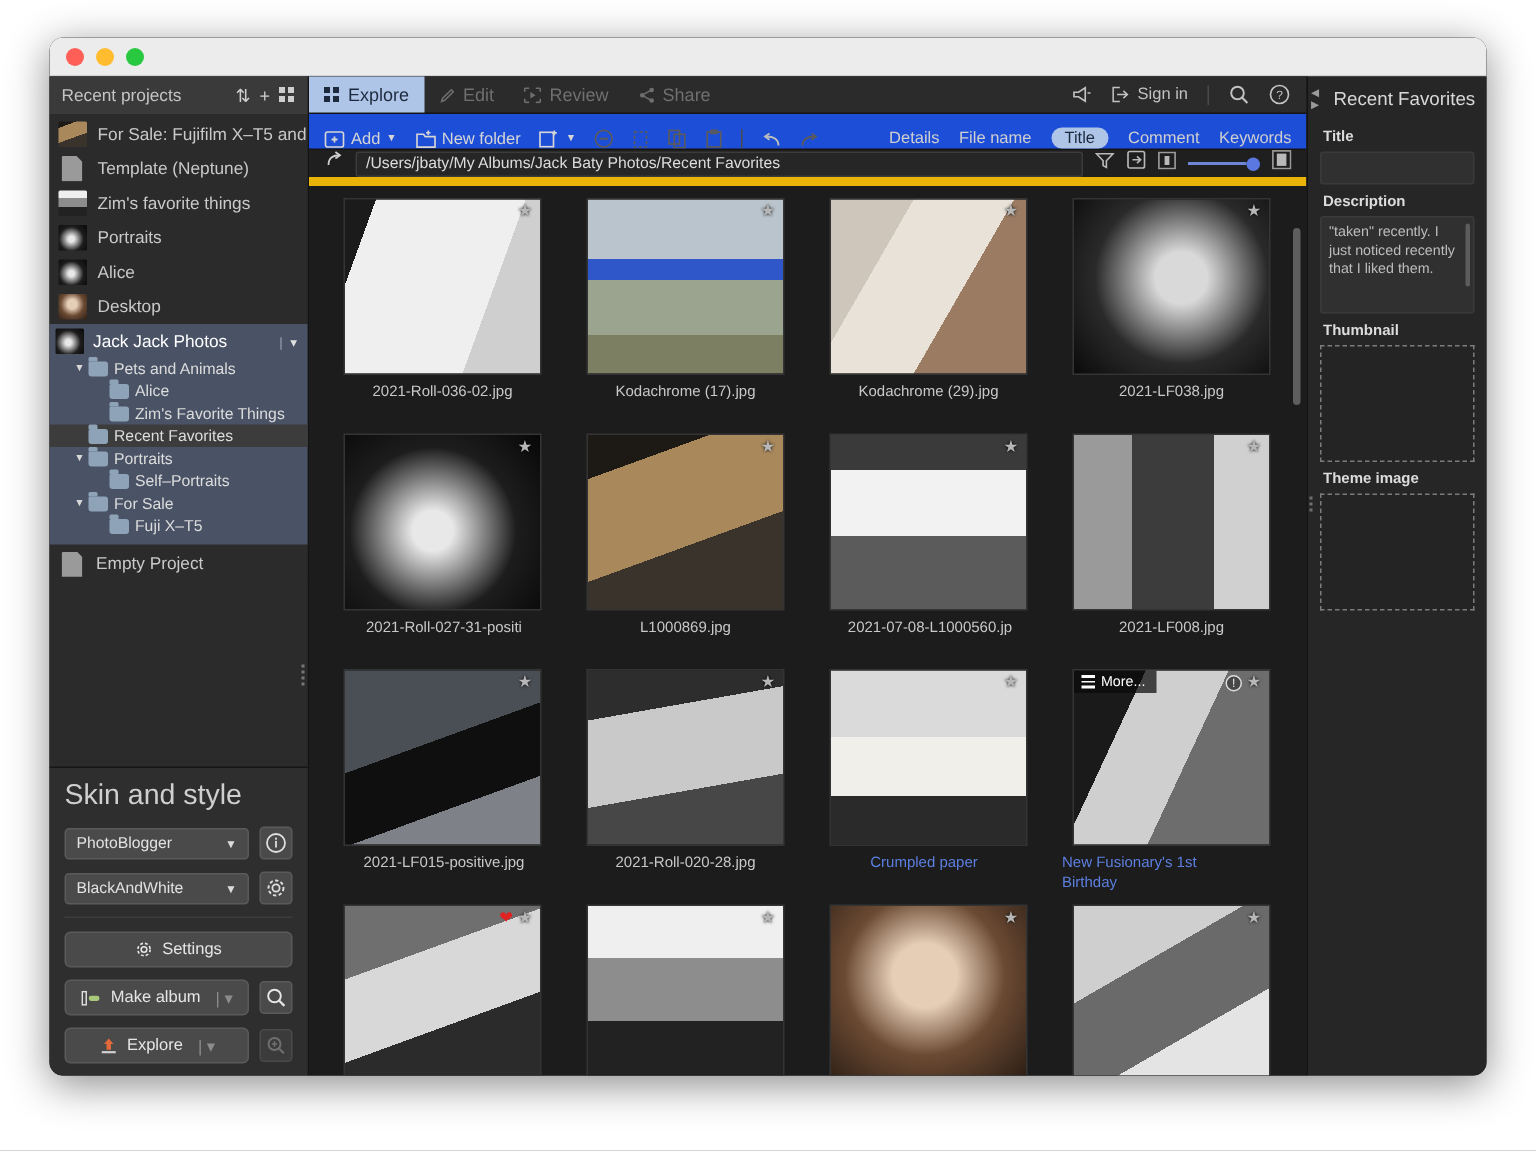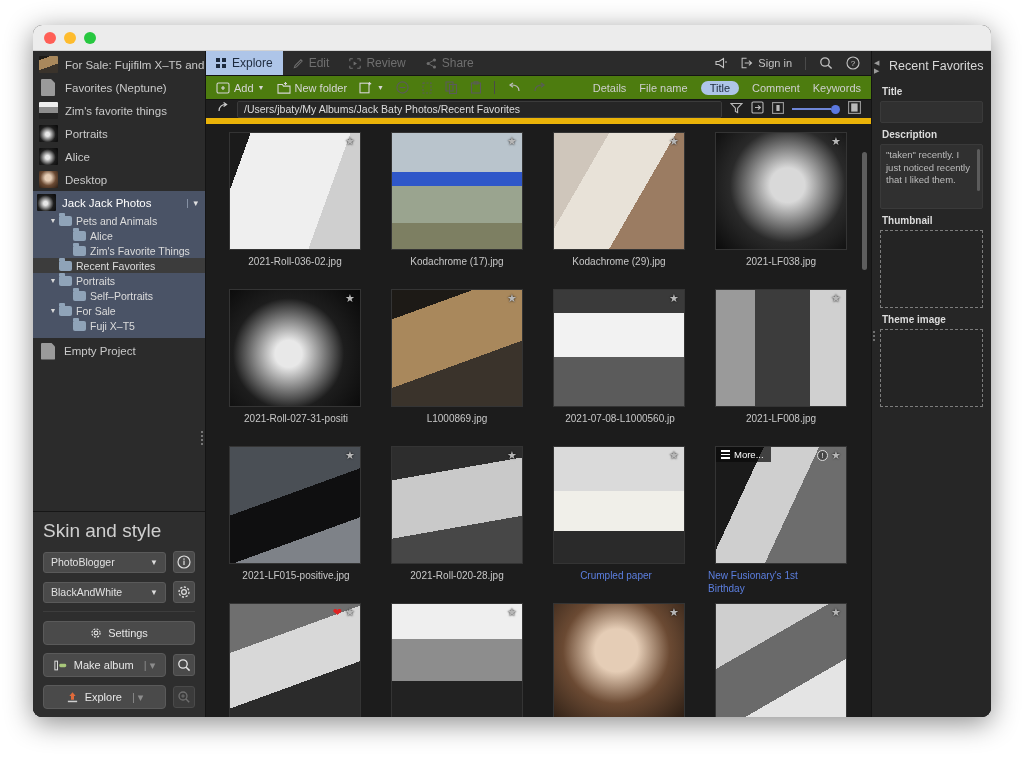--- a/index.html
+++ b/index.html
@@ -174,21 +174,21 @@
   }
   .tab {
     display: flex; align-items: center; gap: 5px; padding: 0 10px;
     font-size: 12px; color: #6f6f6f;
   }
   .tab.active { background: #aec5e8; color: #1d2a3d; }
   .tabs-right { margin-left: auto; display: flex; align-items: center; gap: 13px; padding-right: 11px; }
   .tr-item { display:flex; align-items:center; gap:4px; color:#c2c2c2; font-size: 11px; }
 
   .toolbar2 {
-    height: 24px; background: #4d7c0f; display: flex; align-items: center;
+    height: 24px; background: #1d4ed8; display: flex; align-items: flex-end;
     gap: 12px; padding: 0 10px; border-bottom: 1px solid #141414;
   }
   .tb-item { display: flex; align-items: center; gap: 4px; color: #d6d6d6; font-size: 11px; }
   .tb-item.dim { color: #5b5b5b; }
   .tb-right { margin-left: auto; display: flex; align-items: center; gap: 13px; }
   .seg-title {
     background: #aec5e8; color: #1d2a3d; border-radius: 9px; padding: 1px 9px; font-size: 11px;
   }
   .seg-off { color: #cfcfcf; font-size: 11px; }
   .vbar { width:1px; height:13px; background:#4a4a4a; }
@@ -323,29 +323,42 @@
         <span class="tl red"></span>
         <span class="tl yellow"></span>
         <span class="tl green"></span>
       </div>
     </div>
 
     <div class="body-area">
 
       <div class="sidebar">
 
+        <div class="sb-head">
+          <span class="ttl">Recent projects</span>
+          <span class="sb-icon">⇅</span>
+          <span class="sb-icon">+</span>
+          <span class="sb-icon">
+            <svg width="11" height="11" viewBox="0 0 11 11">
+                <rect x="0" y="0" width="4" height="4" fill="#cfcfcf"></rect>
+                <rect x="6" y="0" width="4" height="4" fill="#cfcfcf"></rect>
+                <rect x="0" y="6" width="4" height="4" fill="#cfcfcf"></rect>
+                <rect x="6" y="6" width="4" height="4" fill="#cfcfcf"></rect>
+              </svg>
+          </span>
+        </div>
 
         <div class="proj-list">
           <div class="proj-row">
             <span class="thumb16 p6"></span>
             <span>For Sale: Fujifilm X–T5 and…</span>
           </div>
           <div class="proj-row">
             <span class="doc16"></span>
-            <span>Favorites (Neptune)</span>
+            <span>Template (Neptune)</span>
           </div>
           <div class="proj-row">
             <span class="thumb16 p14"></span>
             <span>Zim's favorite things</span>
           </div>
           <div class="proj-row">
             <span class="thumb16 p5"></span>
             <span>Portraits</span>
           </div>
           <div class="proj-row">

